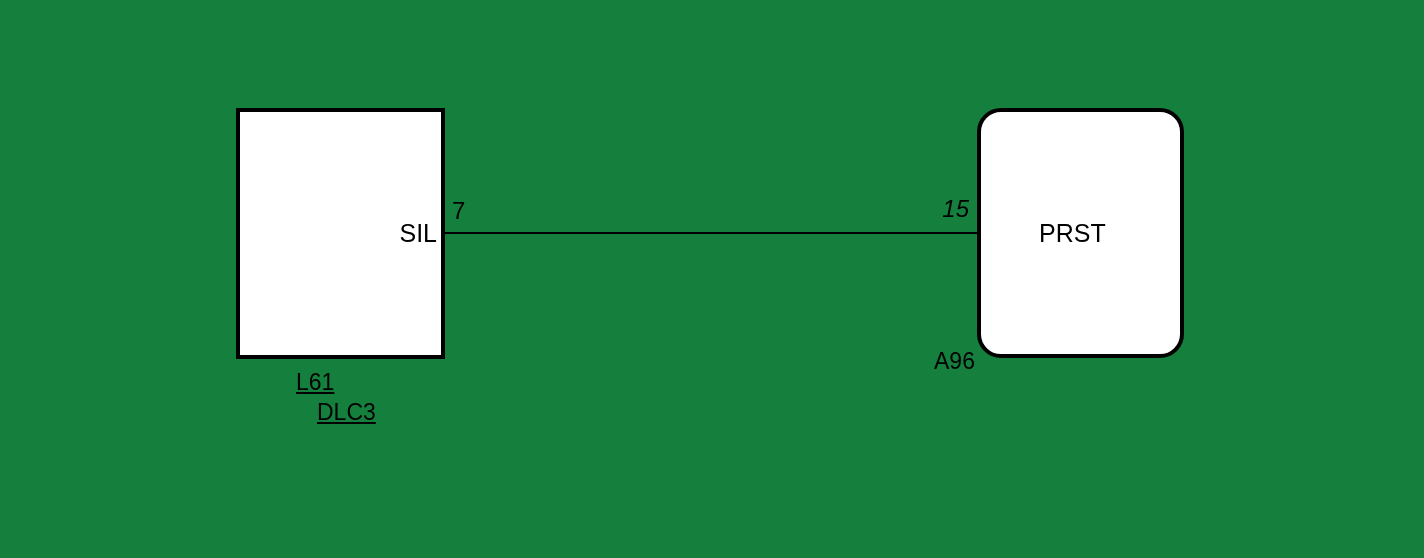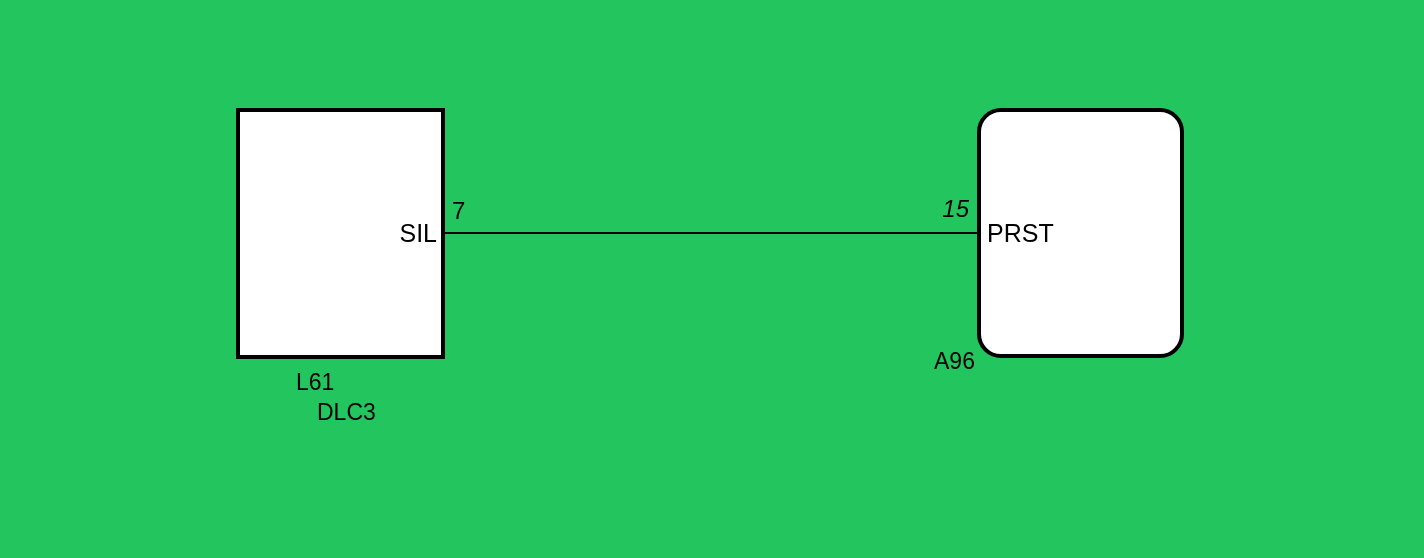--- a/index.html
+++ b/index.html
@@ -8,21 +8,21 @@
     background: #ffffff;
   }
   body {
     font-family: "Liberation Sans", sans-serif;
     color: #000000;
   }
   #diagram-canvas {
     position: relative;
     width: 1424px;
     height: 558px;
-    background: #22c55e;
+    background: #15803d;
     overflow: hidden;
   }
 
   
   .connector-box {
     position: absolute;
     box-sizing: border-box;
     background: #ffffff;
     border: 4px solid #000000;
   }
@@ -48,21 +48,21 @@
     line-height: 1;
     white-space: nowrap;
     color: #000000;
   }
   #sil-terminal-name {
     left: 385px;
     top: 221px;
     text-align: right;
   }
   #prst-terminal-name {
-    left: 987px;
+    left: 1039px;
     top: 221px;
     text-align: left;
   }
 
   
   .pin-number {
     position: absolute;
     font-size: 24px;
     line-height: 1;
     white-space: nowrap;
@@ -100,20 +100,21 @@
   }
   .caption-title {
     font-size: 23px;
     line-height: 30px;
     color: #000000;
     margin-left: 21px;
   }
   #dlc3-caption {
     left: 296px;
     top: 367px;
+    text-decoration: underline;
   }
   #ecu-caption {
     left: 934px;
     top: 346px;
   }
 </style>
 </head>
 <body>
 
 <div id="diagram-canvas">

